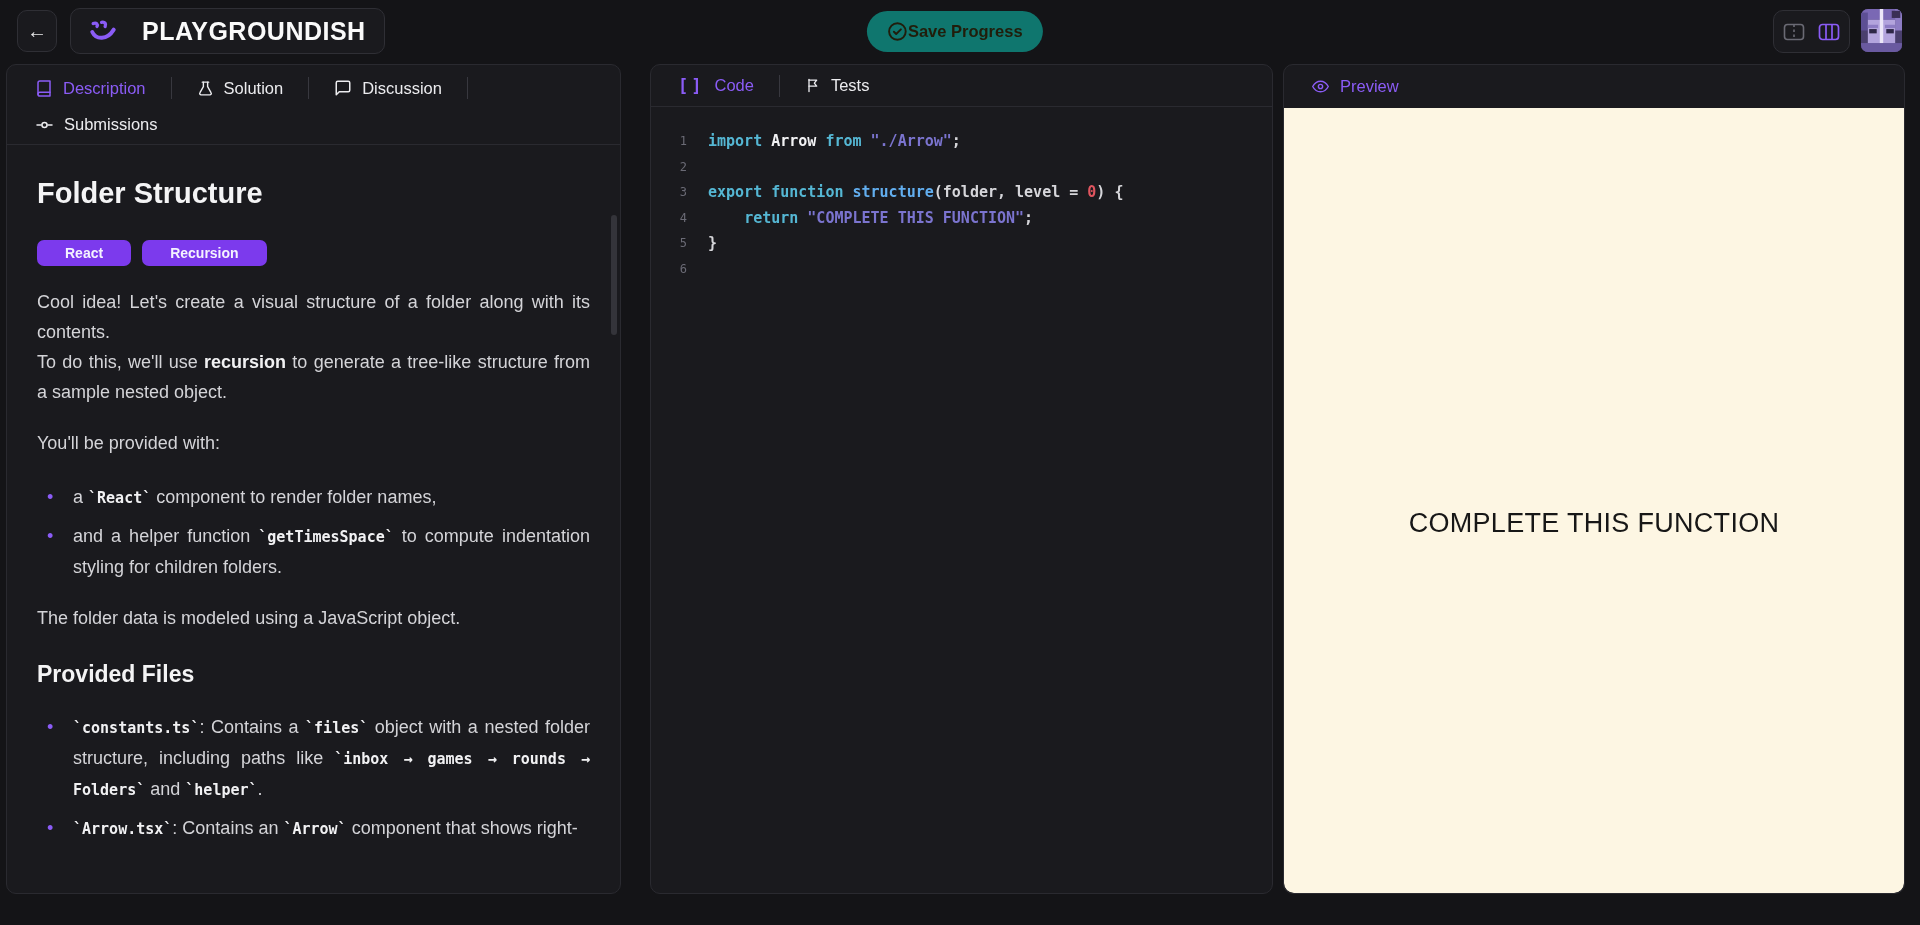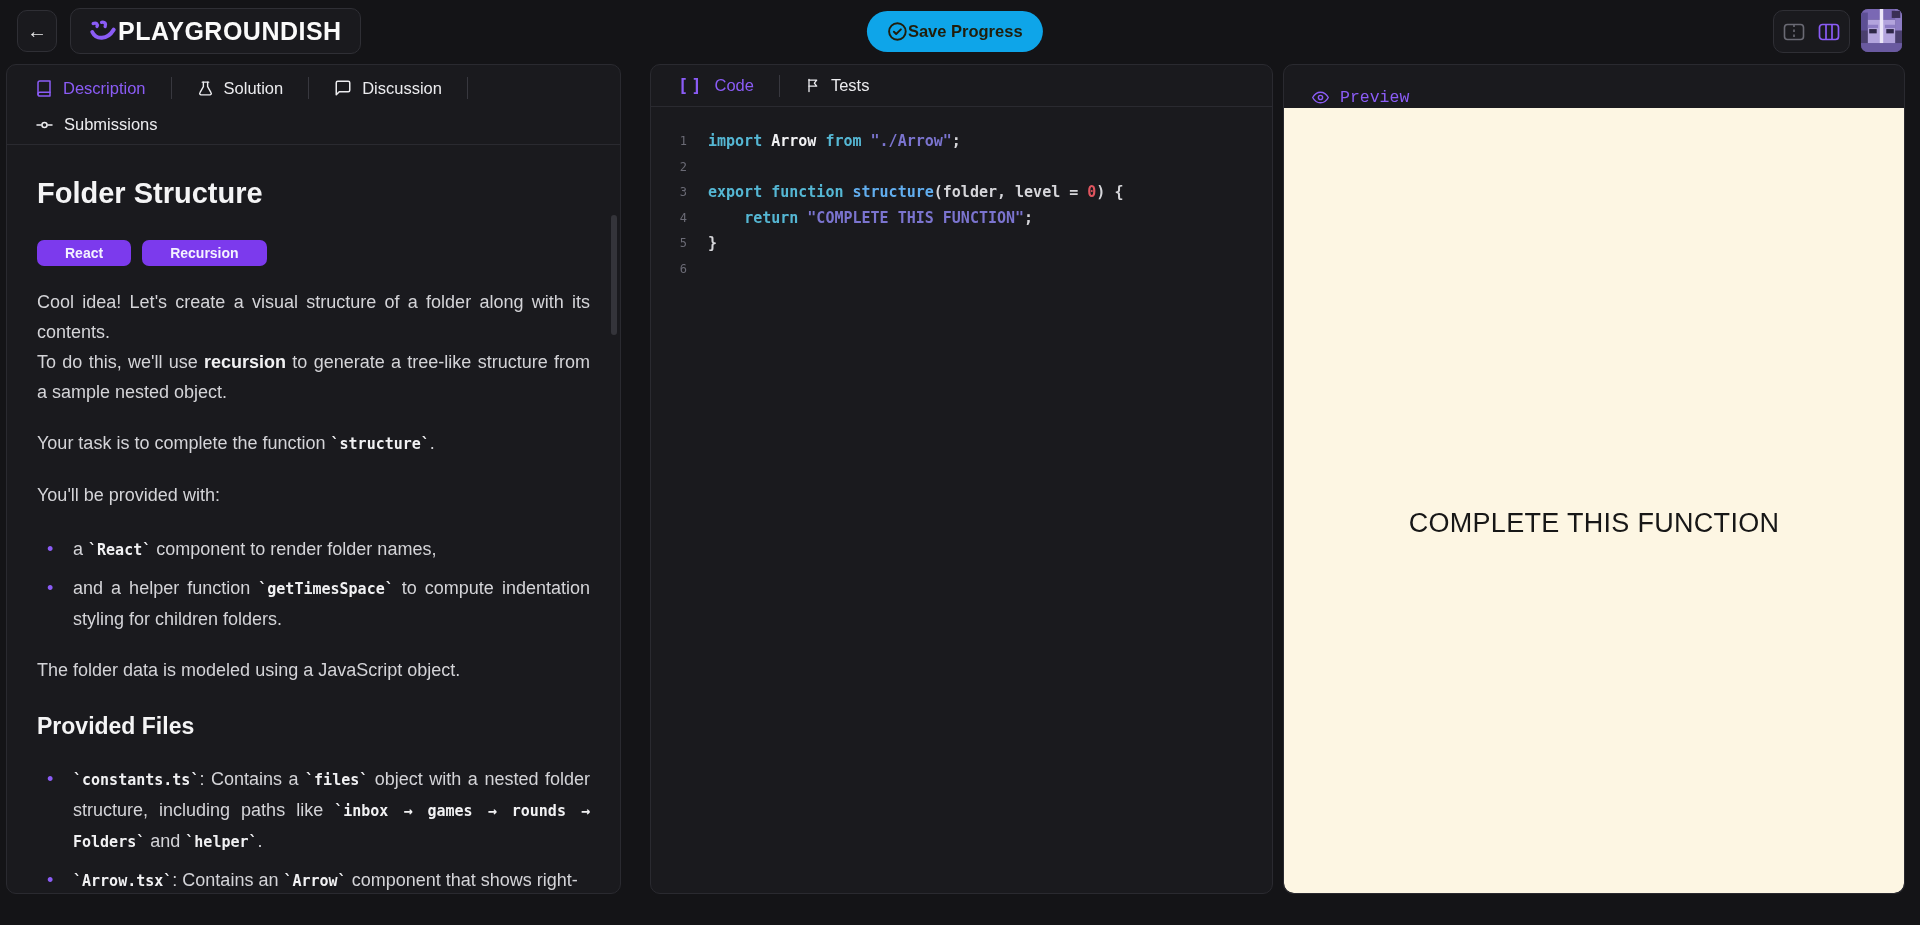--- a/index.html
+++ b/index.html
@@ -2,23 +2,23 @@
 <html><head>
 <meta charset="utf-8">
 <style>
   * { margin:0; padding:0; box-sizing:border-box; }
   html,body { width:1920px; height:925px; overflow:hidden; background:#141417; font-family:"Liberation Sans", sans-serif; }
 
   
   .header { position:absolute; top:0; left:0; width:1920px; height:64px; background:#141417; }
   .chip { background:#1a1a1e; border:1px solid #2f2f35; border-radius:10px; display:flex; align-items:center; justify-content:center; }
   .back-btn { position:absolute; left:17px; top:10px; width:40px; height:42px; color:#e8e8ea; font-size:20px; cursor:pointer; }
-  .logo-chip { position:absolute; left:70px; top:8px; height:46px; padding:0 18px; gap:1px; }
+  .logo-chip { position:absolute; left:70px; top:8px; height:46px; padding:0 18px; gap:25px; }
   .logo-text { color:#fafafa; font-size:25px; font-weight:800; letter-spacing:0.5px; }
-  .save-btn { position:absolute; left:50%; top:11px; transform:translateX(-53%); height:41px; background:#0ea5e9; border-radius:21px; display:flex; align-items:center; gap:0; padding:0 20px; cursor:pointer; }
+  .save-btn { position:absolute; left:50%; top:11px; transform:translateX(-53%); height:41px; background:#0f766e; border-radius:21px; display:flex; align-items:center; gap:0; padding:0 20px; cursor:pointer; }
   .save-btn span { color:#211d0b; font-size:16.5px; font-weight:700; }
   .layout-toggle { position:absolute; left:1773px; top:10px; width:77px; height:43px; gap:13px; }
   .avatar { position:absolute; left:1861px; top:9px; width:41px; height:43px; border-radius:7px; overflow:hidden; cursor:pointer; background:#4a3f6e; }
   .avatar svg { display:block; width:100%; height:100%; }
 
   
   .panel { position:absolute; top:64px; height:830px; background:#1a1a1e; border:1px solid #2a2a30; border-radius:10px; overflow:hidden; }
   .panel-left  { left:6px;   width:615px; }
   .panel-mid   { left:650px;  width:623px; }
   .panel-right { left:1283px; width:622px; }
@@ -53,21 +53,21 @@
   .ln { width:36px; text-align:right; color:#6a6a75; font-size:12px; font-weight:400; line-height:25.5px; flex:0 0 auto; }
   .lc { padding-left:21px; white-space:pre; color:#d6d6da; }
   .tok-kw  { color:#55b7d4; }
   .tok-fn  { color:#62aeef; }
   .tok-str { color:#7b74cf; }
   .tok-num { color:#e0555f; }
   .tok-wh  { color:#f2f2f4; }
   .tok-pl  { color:#d6d6da; }
 
   
-  .pp-header { height:42px; display:flex; align-items:flex-end; padding:0 27px;font-family:Liberation Mono, monospace; }
+  .pp-header { height:42px; display:flex; align-items:center; padding:0 27px; }
   .preview-body { position:absolute; top:43px; left:0; right:0; bottom:0; background:#fdf6e3; border-radius:0 0 10px 10px; }
   .preview-text { position:absolute; top:400px; left:0; width:100%; text-align:center; color:#171717; font-size:27px; font-weight:400; letter-spacing:0.3px; }
 </style>
 </head>
 <body>
 
 <div class="header">
 
   <div class="chip back-btn">
     <span>←</span>
@@ -173,21 +173,20 @@
   </div>
 
   <div class="lp-content">
     <h1>Folder Structure</h1>
     <div class="tag-row">
       <span class="tag">React</span>
       <span class="tag">Recursion</span>
     </div>
     <div id="lp-blocks">
         <p><span>Cool idea! Let's create a visual structure of a folder along with its contents.</span><br><span>To do this, we'll use </span><span class="bold">recursion</span><span> to generate a tree-like structure from a sample nested object.</span></p>
-        <p><span>Your task is to complete the function </span><span class="icode">`structure`</span><span>.</span></p>
         <p><span>You'll be provided with:</span></p>
         <ul>
           <li><span class="dot">•</span><span>a </span><span class="icode">`React`</span><span> component to render folder names,</span></li>
           <li><span class="dot">•</span><span>and a helper function </span><span class="icode">`getTimesSpace`</span><span> to compute indentation styling for children folders.</span></li>
         </ul>
         <p><span>The folder data is modeled using a JavaScript object.</span></p>
         <h2>Provided Files</h2>
         <ul>
           <li><span class="dot">•</span><span class="icode">`constants.ts`</span><span>: Contains a </span><span class="icode">`files`</span><span> object with a nested folder structure, including paths like </span><span class="icode">`inbox → games → rounds → Folders`</span><span> and </span><span class="icode">`helper`</span><span>.</span></li>
           <li><span class="dot">•</span><span class="icode">`Arrow.tsx`</span><span>: Contains an </span><span class="icode">`Arrow`</span><span> component that shows right-</span></li>

